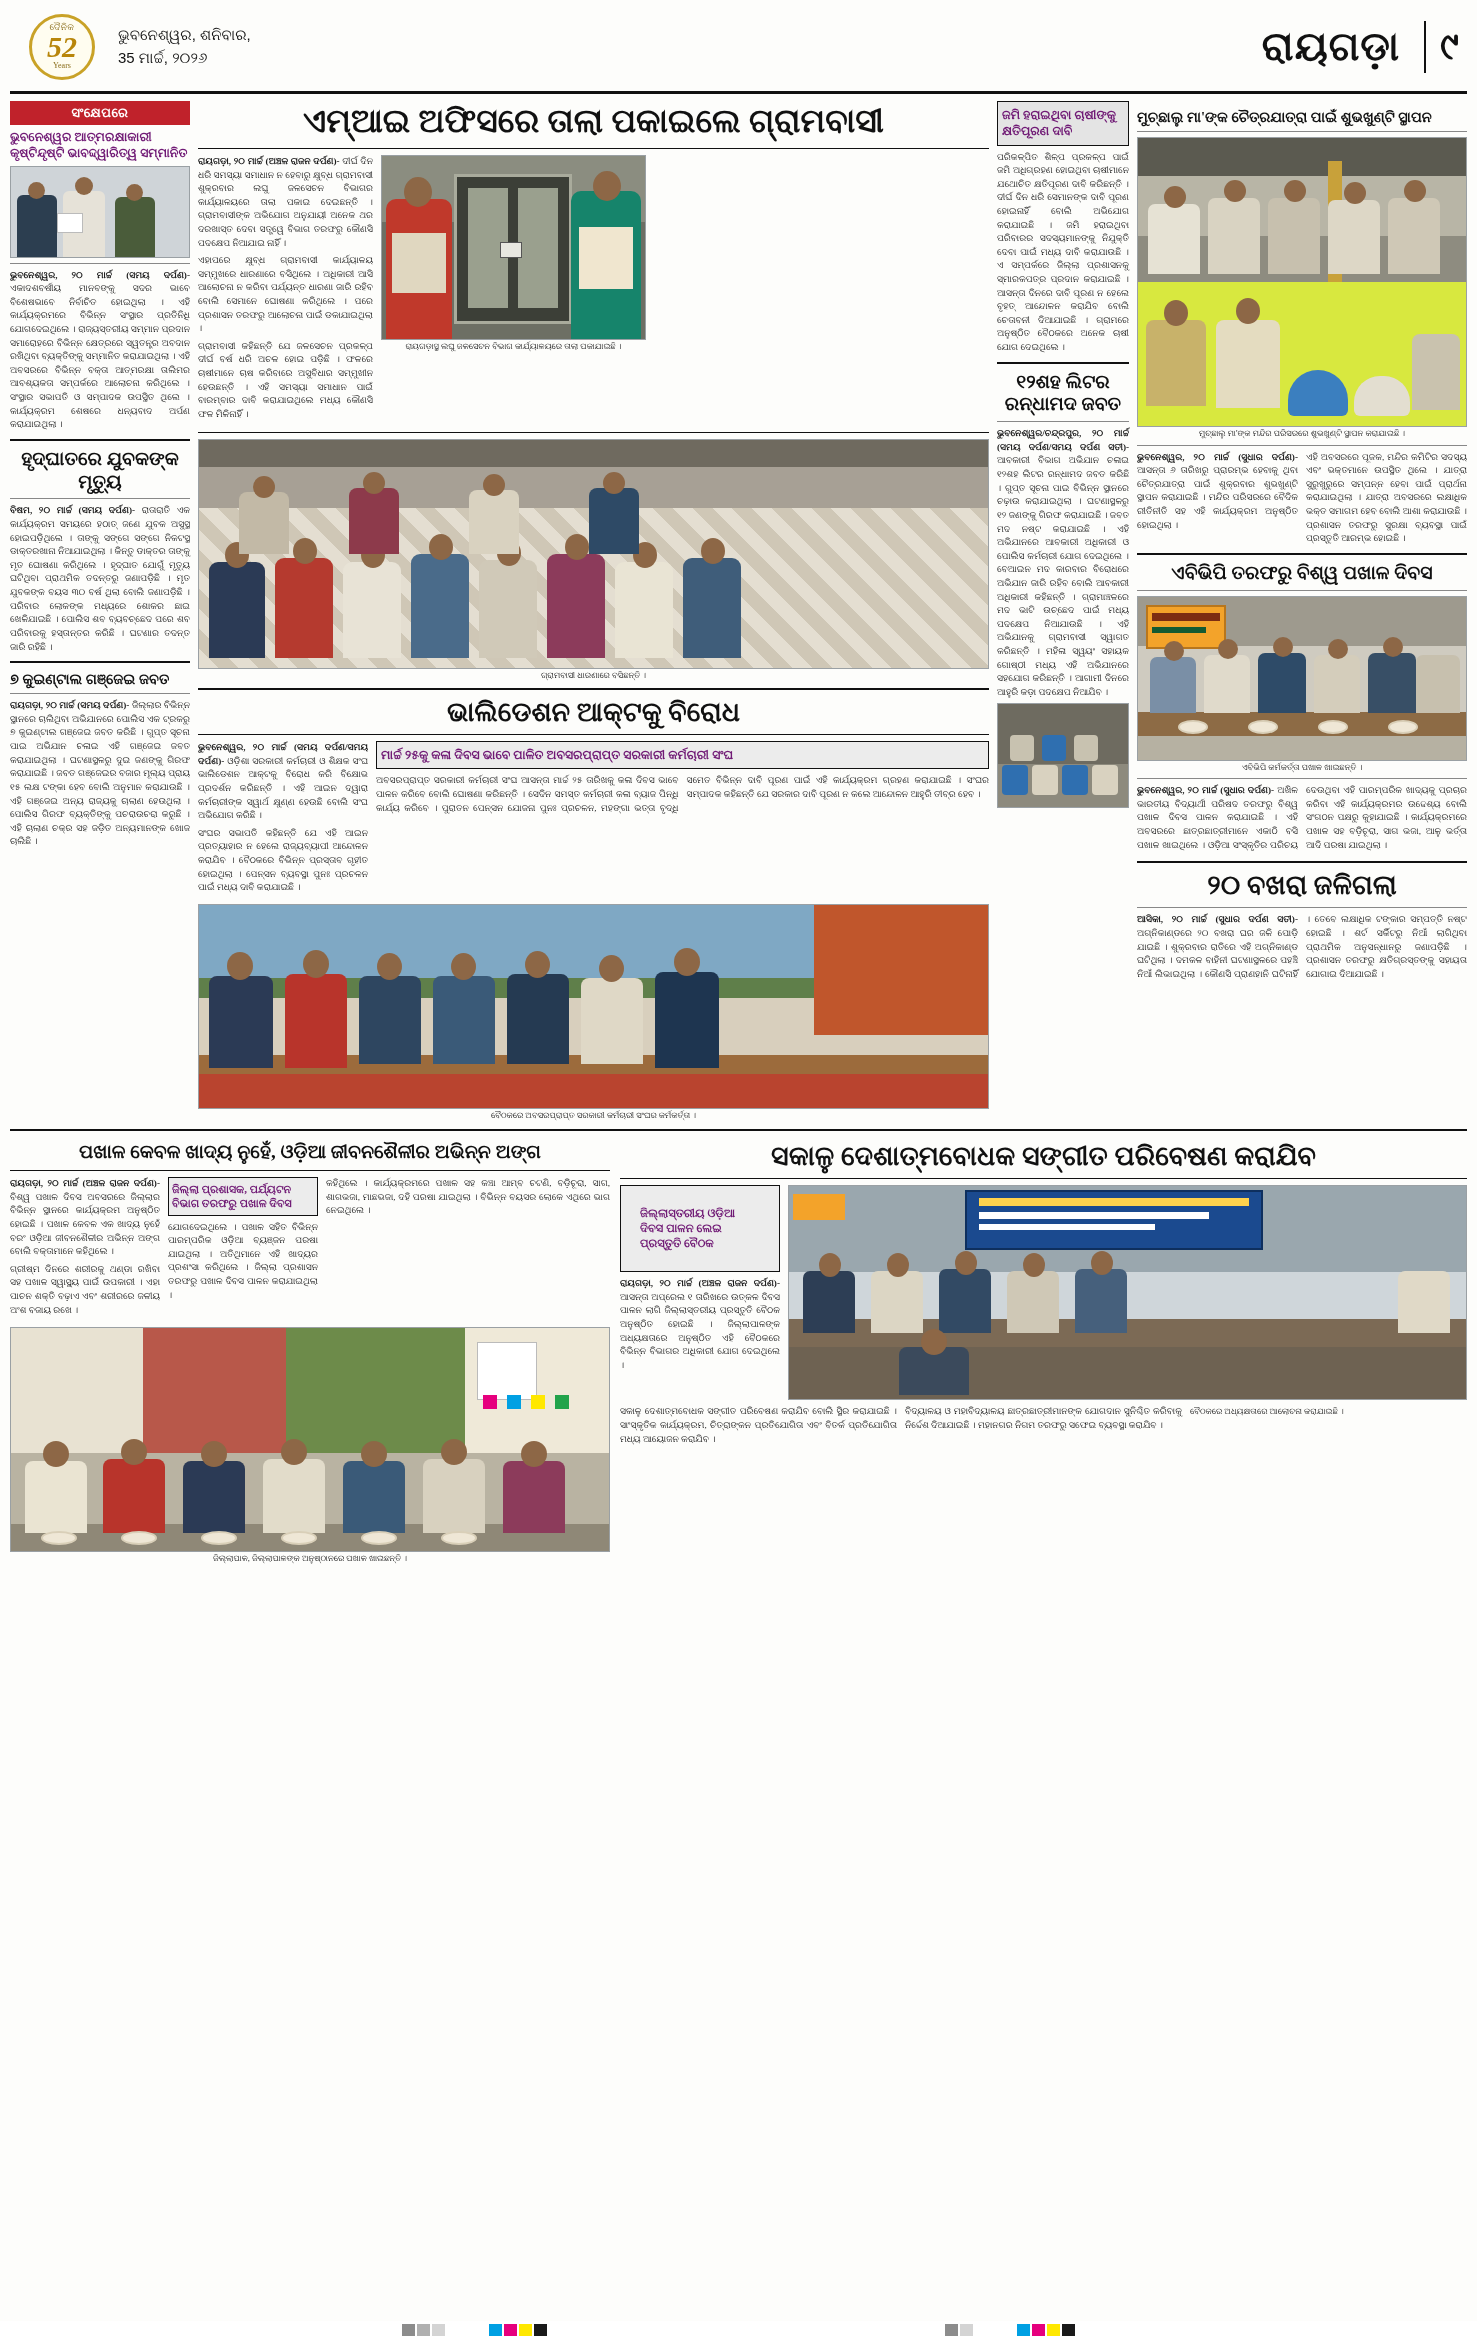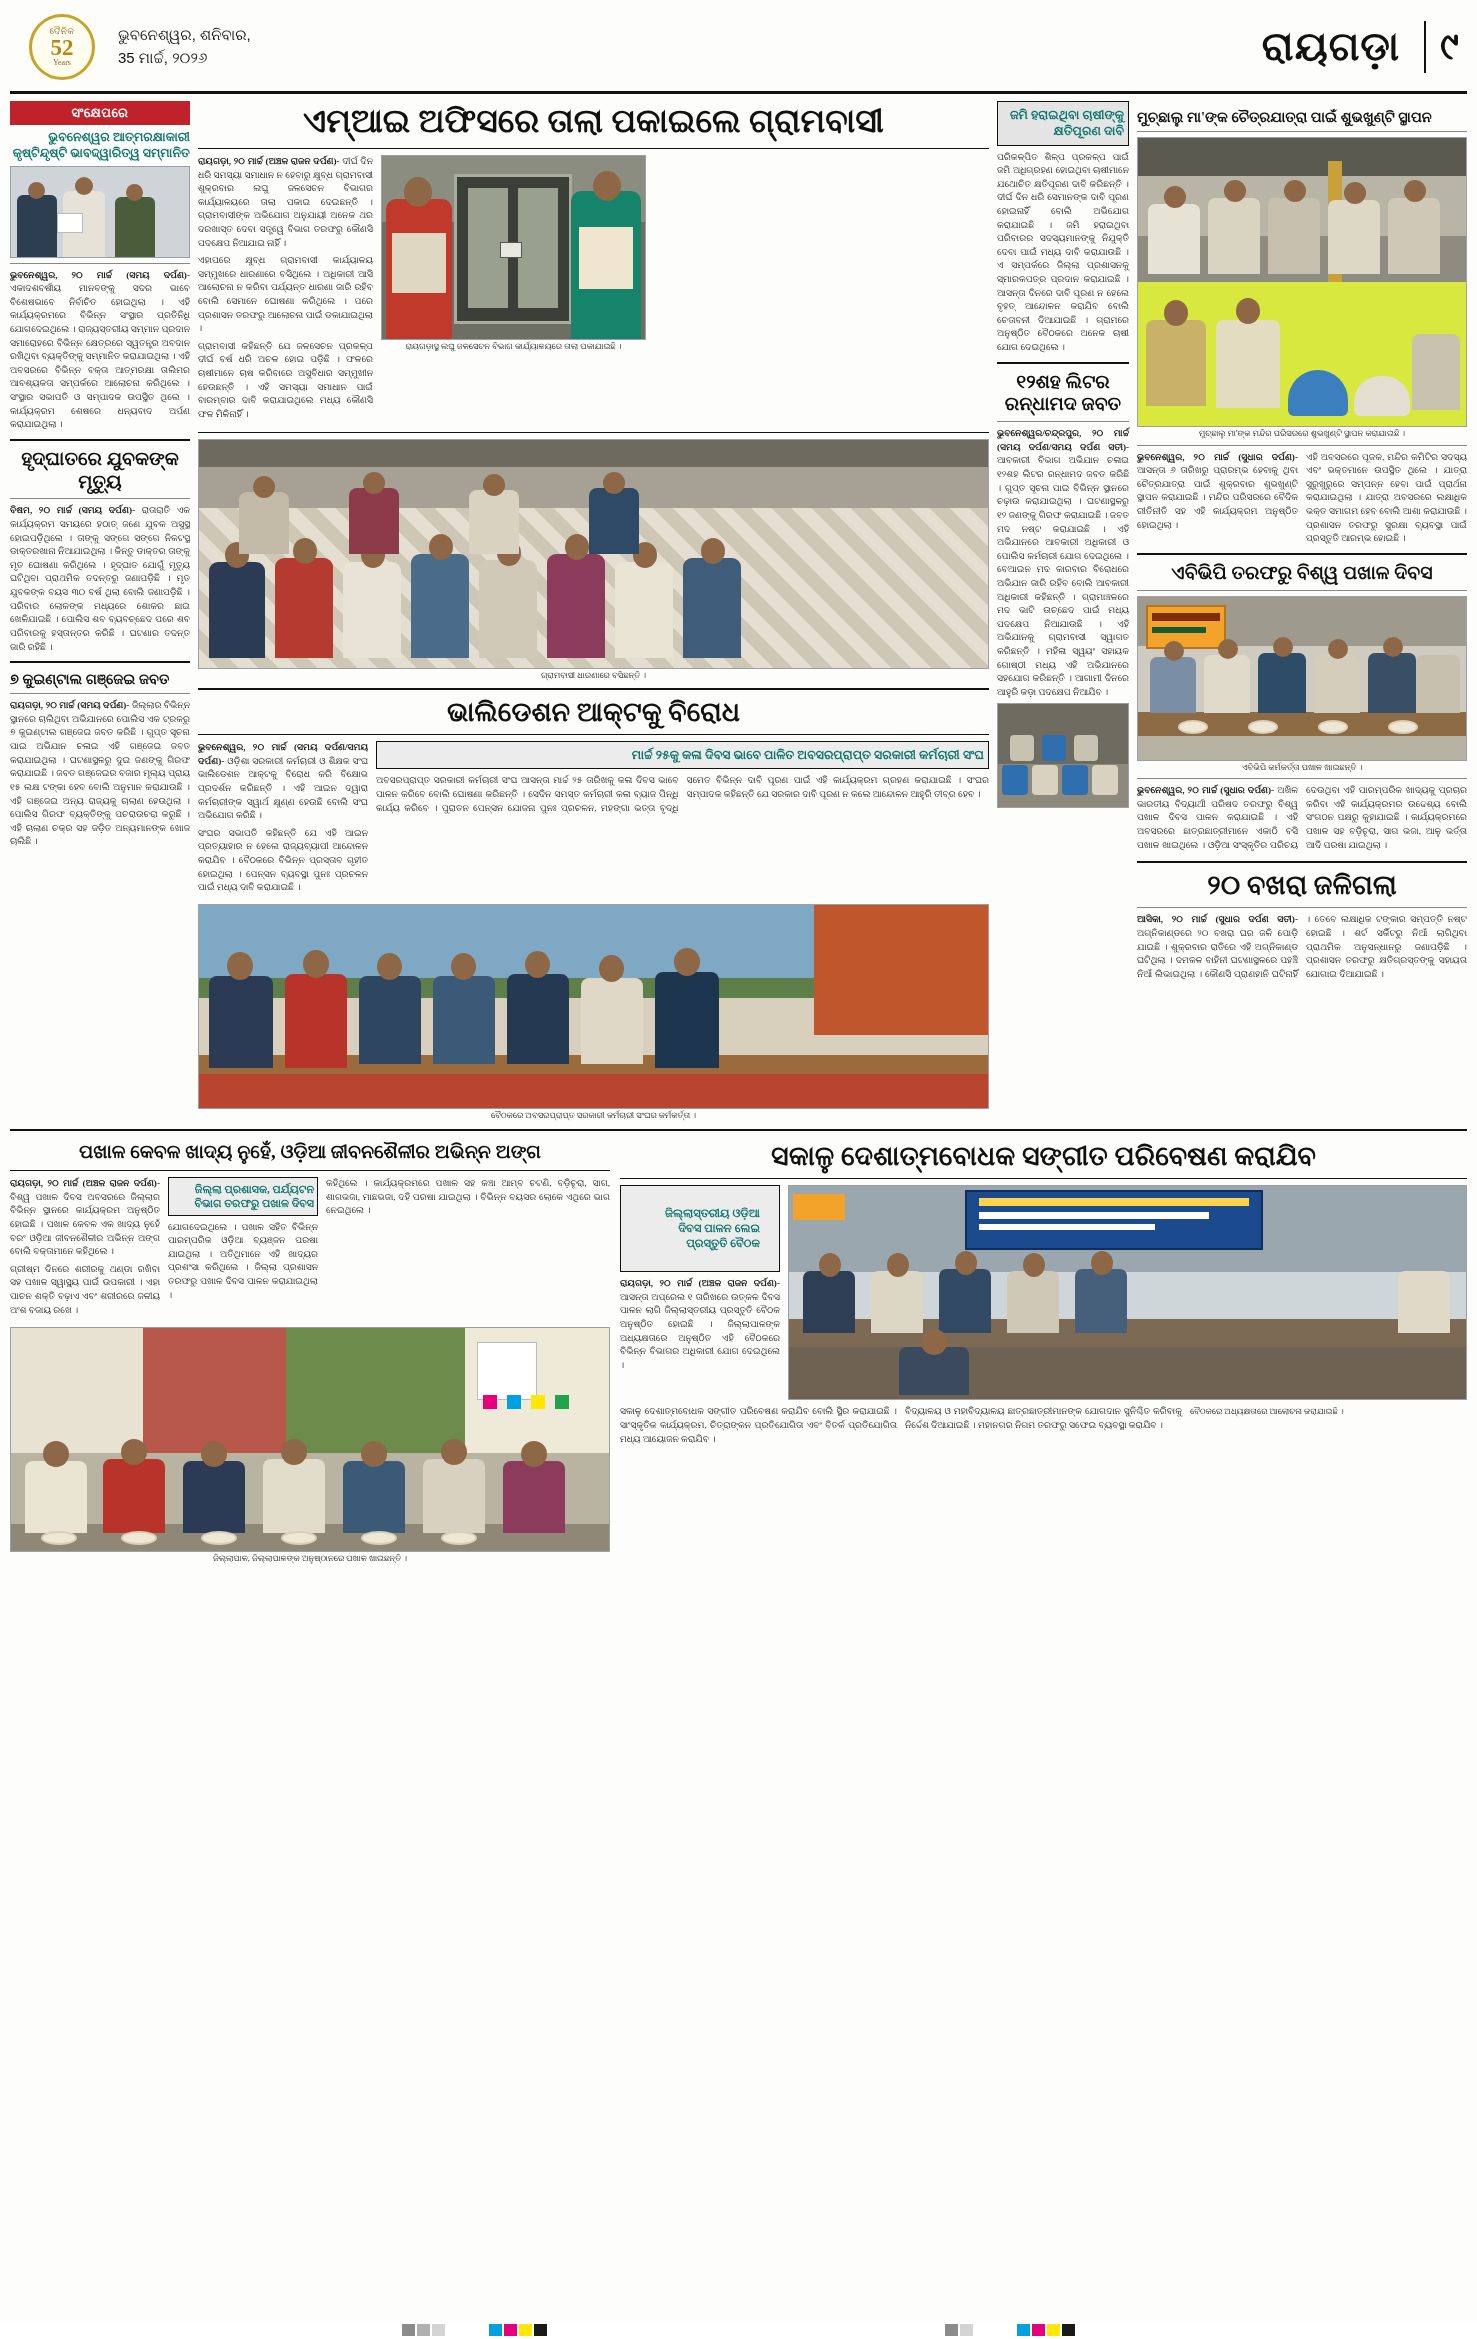--- a/index.html
+++ b/index.html
@@ -32,21 +32,21 @@
     flex: 0 0 auto;
   }
   .badge-circle {
     width: 66px; height: 66px; border-radius: 50%;
     border: 3px solid #c9a227;
     background: #fffdf0;
     display: flex; flex-direction: column; align-items: center; justify-content: center;
     line-height: 1;
   }
   .badge-top { font-size: 9px; color: #8a6d1a; letter-spacing: .5px; }
-  .badge-num { font-size: 23px; font-weight: bold; color: #b8860b; }
+  .badge-num { font-size: 30px; font-weight: bold; color: #b8860b; font-style: italic; }
   .badge-bot { font-size: 8px; color: #8a6d1a; }
   .masthead-date {
     flex: 0 0 auto;
     font-size: 15px;
     line-height: 1.5;
     color: #111;
     padding-left: 4px;
     font-family: "Liberation Sans", sans-serif;
   }
   .masthead-spacer { flex: 1 1 auto; }
@@ -103,21 +103,21 @@
   }
   .hl-med {
     font-size: 19px; font-weight: bold; text-align: center; color: #111;
     line-height: 1.2; margin: 3px 0 5px 0;
   }
   .hl-sm {
     font-size: 14.5px; font-weight: bold; text-align: left; color: #111;
     line-height: 1.25; margin: 7px 0 5px 0;
   }
   .hl-xsm {
-    font-size: 12.5px; font-weight: bold; text-align: right; color: #0f766e;
+    font-size: 12.5px; font-weight: bold; text-align: left; color: #701a75;
     line-height: 1.3; margin: 2px 0 4px 0;
   }
   .boxed-hd {
     border: 1px solid #111;
     background: #ececec;
     padding: 5px 4px;
     margin-bottom: 5px;
   }
   .red-tag {
     background: #c0222b;

